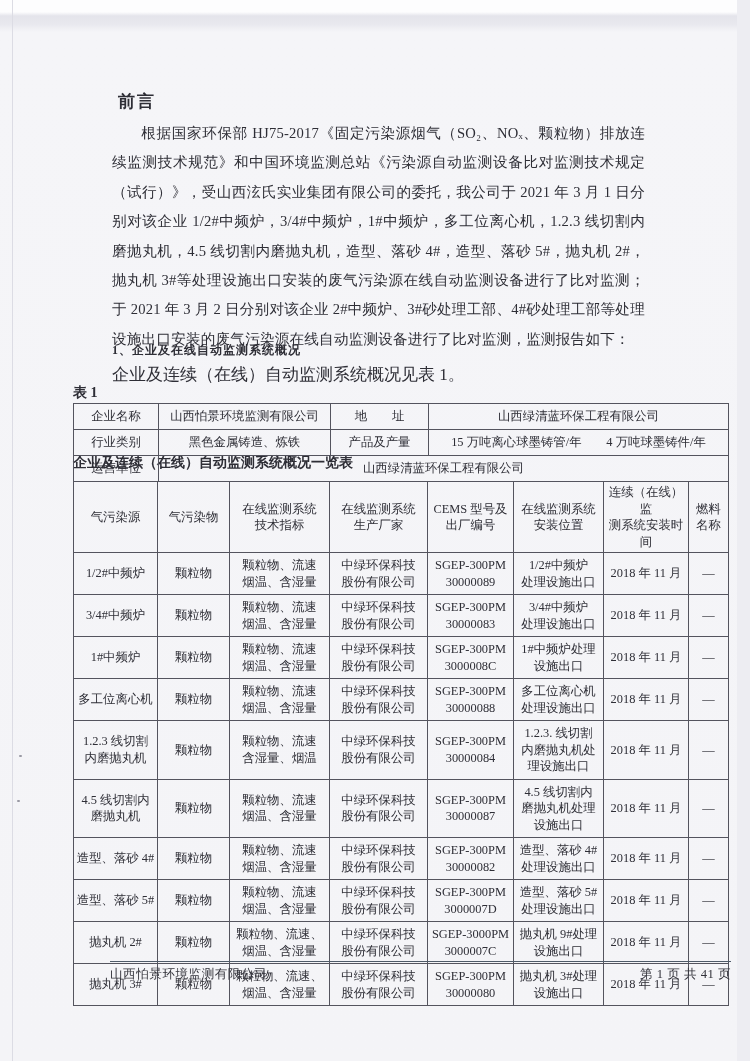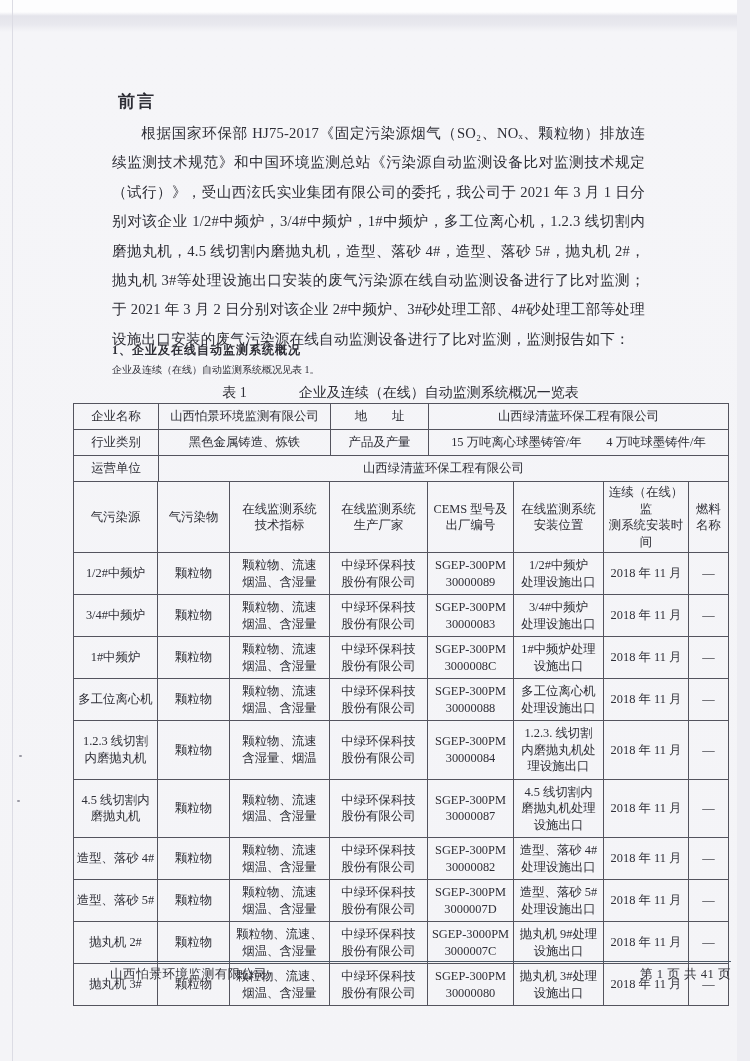--- a/index.html
+++ b/index.html
@@ -13,25 +13,25 @@
   .edge-line{position:absolute;top:0;left:12px;width:1px;height:1061px;background:#dcdce4;}
   .right-band{position:absolute;top:0;right:0;width:13px;height:1061px;background:#ededf2;}
   .speck{position:absolute;width:3px;height:2px;background:#9a9aa4;border-radius:1px;}
   .preface-h{position:absolute;left:118px;top:90px;font-size:17px;font-weight:bold;letter-spacing:2px;}
   .para{
     position:absolute;left:112px;top:119px;width:533px;
     font-size:14.6px;line-height:29.4px;text-align:justify;text-indent:2em;
     letter-spacing:0.2px;
   }
   .sec-h{position:absolute;left:112px;top:342px;font-size:12px;font-weight:bold;letter-spacing:1px;}
-  .sec-intro{position:absolute;left:112px;top:363px;font-size:10px;}
+  .sec-intro{position:absolute;left:112px;top:363px;font-size:17px;}
   .caption{
     position:absolute;left:73px;top:384px;width:655px;
     display:flex;justify-content:center;gap:52px;
-    font-size:14px;font-weight:normal;
+    font-size:14px;font-weight:bold;flex-direction:column;
   }
   .tbl-wrap{position:absolute;left:73px;top:403px;width:655px;}
   table{border-collapse:collapse;width:655px;table-layout:fixed;}
   td,th{
     border:1px solid #54545e;
     font-size:12.4px;font-weight:normal;line-height:16.5px;
     text-align:center;vertical-align:middle;
     padding:2px 1px;white-space:pre-line;overflow:hidden;
   }
   .info-table td{height:21px;}

